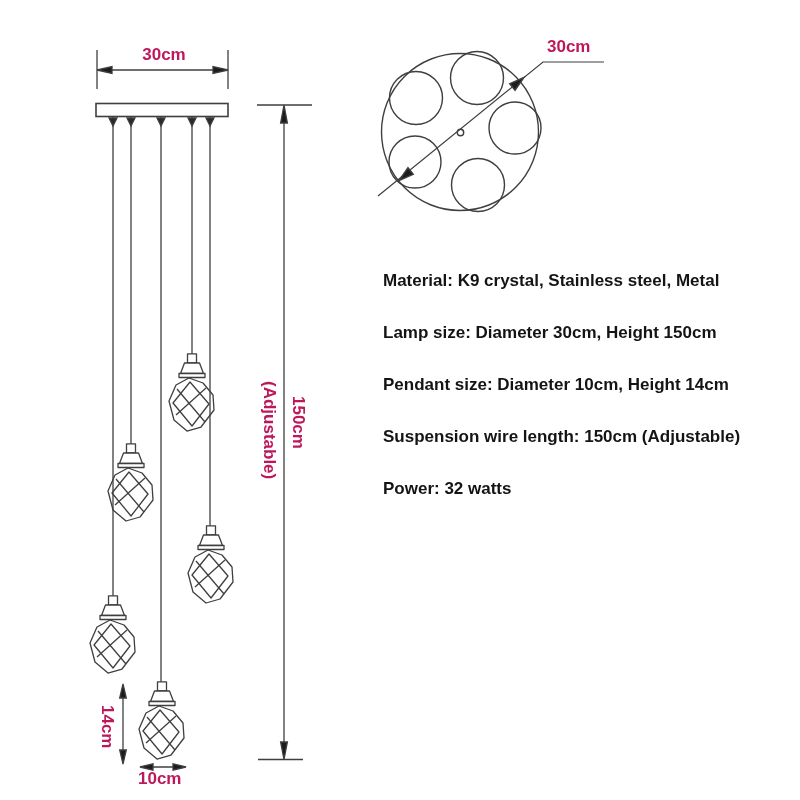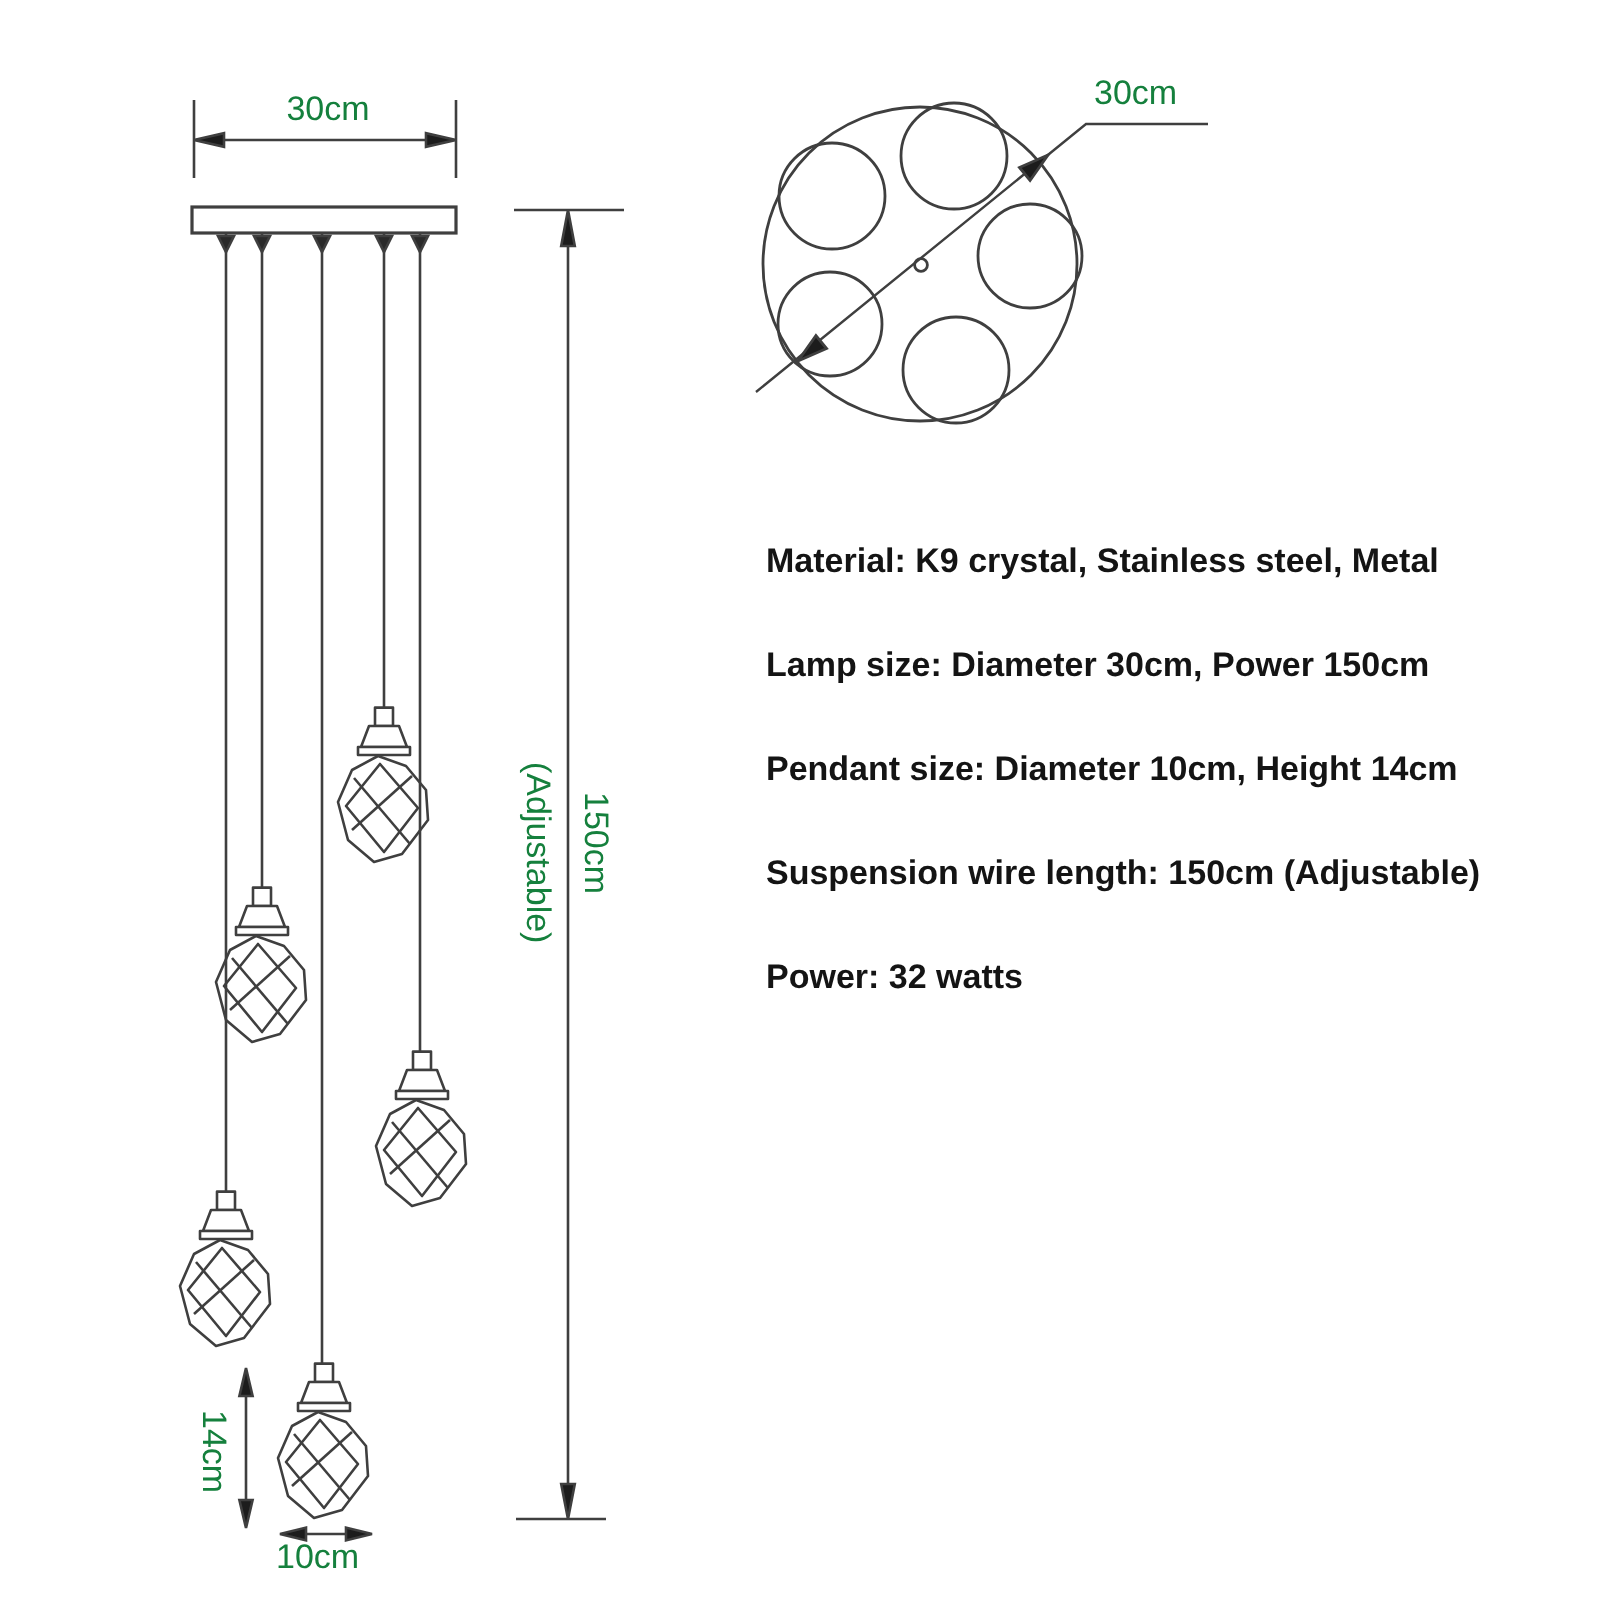--- a/index.html
+++ b/index.html
@@ -8,21 +8,21 @@
     font-family:"Liberation Sans",sans-serif;color:#111;
   }
   .canvas{position:relative;width:800px;height:800px;overflow:hidden;background:#fff}
   .art{position:absolute;left:0;top:0;width:800px;height:800px}
   .title{
     position:absolute;left:13px;top:4px;
     font-size:25px;font-weight:700;letter-spacing:.4px;
     color:#0e0e0e;white-space:pre;
   }
   .dim{
-    position:absolute;font-size:17px;font-weight:400;color:#15803d;
+    position:absolute;font-size:17px;font-weight:700;color:#be185d;
     white-space:pre;line-height:1.15;
   }
   .dim.v{writing-mode:vertical-rl;text-orientation:mixed}
   #dim-top{left:112px;top:45px;width:104px;text-align:center}
   #dim-150{left:288px;top:396px}
   #dim-adj{left:259px;top:381px}
   #dim-14{left:97px;top:705px}
   #dim-10{left:138px;top:769px;width:50px;text-align:left}
   #dim-topview{left:547px;top:37px}
   .specs{
@@ -123,19 +123,19 @@
 
   <div class="dim" id="dim-top">30cm</div>
   <div class="dim v" id="dim-150">150cm</div>
   <div class="dim v" id="dim-adj">(Adjustable)</div>
   <div class="dim v" id="dim-14">14cm</div>
   <div class="dim" id="dim-10">10cm</div>
   <div class="dim" id="dim-topview">30cm</div>
 
   <div class="specs">
     <div class="spec-line">Material: K9 crystal, Stainless steel, Metal</div>
-    <div class="spec-line">Lamp size: Diameter 30cm, Power 150cm</div>
+    <div class="spec-line">Lamp size: Diameter 30cm, Height 150cm</div>
     <div class="spec-line">Pendant size: Diameter 10cm, Height 14cm</div>
     <div class="spec-line">Suspension wire length: 150cm (Adjustable)</div>
     <div class="spec-line">Power: 32 watts</div>
   </div>
 
 </div>
 
 </body></html>

